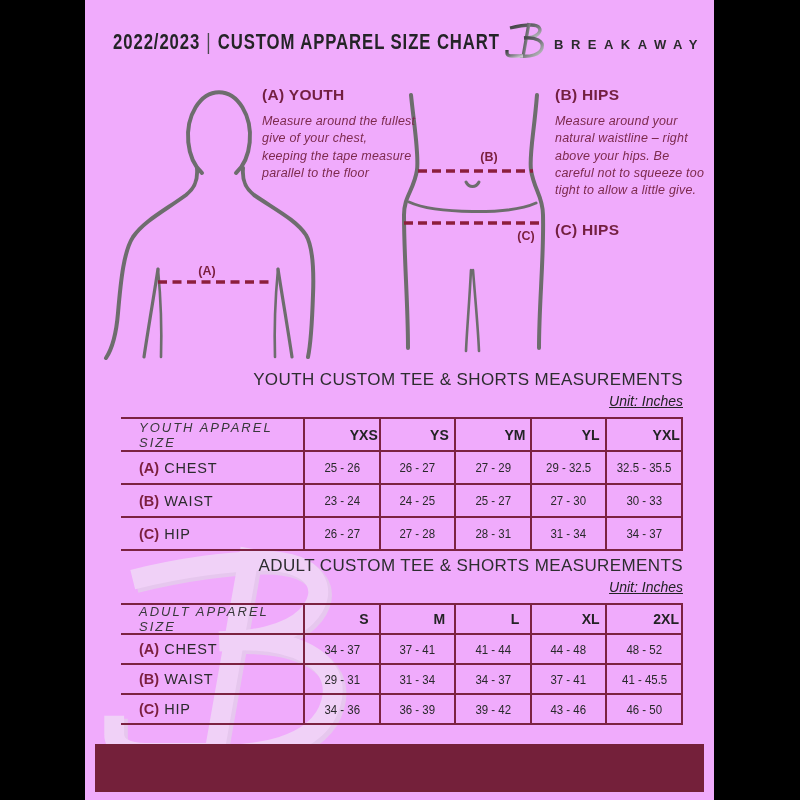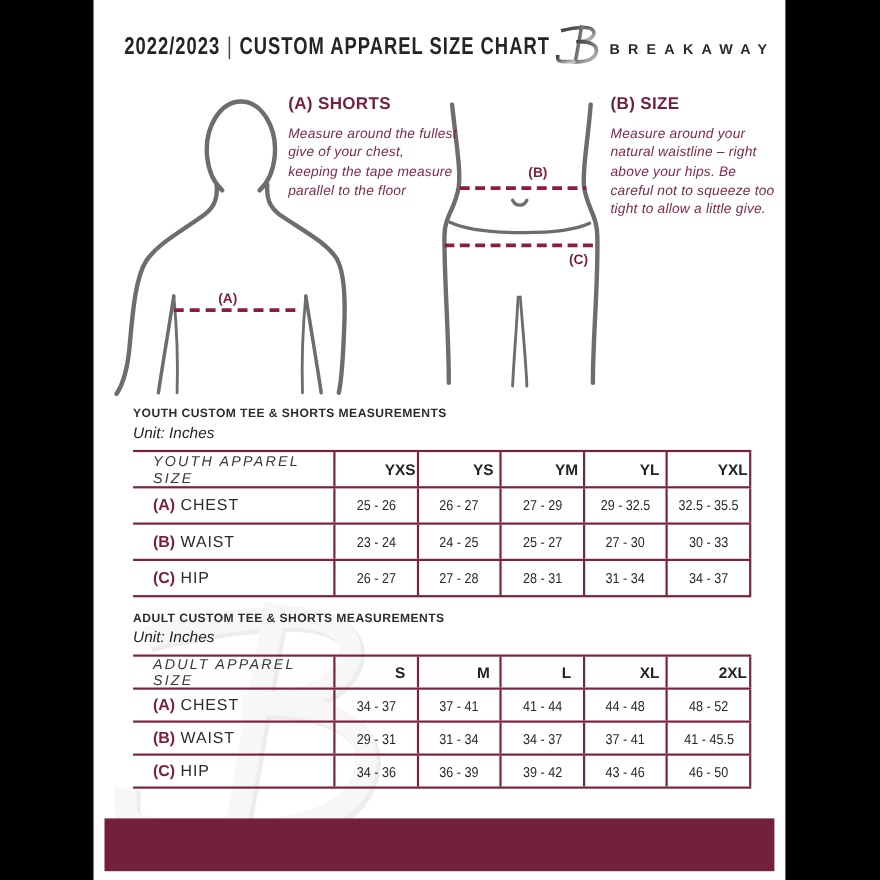--- a/index.html
+++ b/index.html
@@ -3,21 +3,21 @@
 <meta charset="utf-8">
 <style>
   html,body { margin:0; padding:0; }
   body {
     width:800px; height:800px; position:relative;
     background:#000; overflow:hidden;
     font-family:"Liberation Sans", sans-serif;
   }
   .page {
     position:absolute; left:85px; top:0; width:629px; height:800px;
-    background:#ffffff; overflow:hidden;
+    background:#f0abfc; overflow:hidden;
   }
 
   
   .hdr-title { position:absolute; left:28px; top:29px; white-space:nowrap; }
   .hdr-title .cx {
     display:inline-block; transform:scaleX(0.76); transform-origin:0 50%;
     font-size:22px; font-weight:700; letter-spacing:1.2px; color:#242427;
     white-space:nowrap;
   }
   .hdr-sep { color:#4a4a4d; font-weight:400; padding:0 8px; }
@@ -40,24 +40,24 @@
   }
   .fig { position:absolute; }
   .fig-upper { left:15px;  top:85px; }
   .fig-lower { left:310px; top:93px; }
   .fig-label { font-size:12.5px; font-weight:700; fill:#7b1f3e; }
 
   
   .tbl-wrap { position:absolute; left:36px; width:562px; }
   .tw-youth { top:370px; }
   .tw-adult { top:556px; }
-  .tbl-title { text-align:left; font-size:11px; font-weight:700;
+  .tbl-title { text-align:right; font-size:17px; font-weight:400;
                color:#2d2d2f; letter-spacing:0.4px; }
-  .tbl-unit  { text-align:left; font-size:14px; font-style:italic;
-               color:#232325; margin:3px 0 8px; }
+  .tbl-unit  { text-align:right; font-size:14px; font-style:italic;
+               color:#232325; margin:3px 0 8px;text-decoration:underline; }
   .stable { width:562px; border-bottom:2px solid #7c2241; }
   .trow { display:flex; border-top:2px solid #7c2241; }
   .tw-youth .trow { height:31px; }
   .tw-adult .trow { height:28px; }
   .tcell { display:flex; align-items:center; justify-content:center; box-sizing:border-box; }
   .label-cell { flex:0 0 182px; justify-content:flex-start; padding-left:18px; }
   .vcell { flex:1 1 0; border-left:2px solid #7c2241; }
   .vcell:last-child { border-right:2px solid #7c2241; }
   .colhead { font-size:14px; font-weight:700; color:#232325;padding-left:44px; }
   .lblhead { font-size:13px; letter-spacing:2px; color:#38383a;font-style:italic; }
@@ -137,28 +137,29 @@
       <path d="M 76,177 C 74,215 72,235 71,258" stroke-width="2.6"></path>
       <path d="M 78,177 C 81,215 83,235 84,258" stroke-width="2.6"></path>
     </g>
     <line x1="23" y1="78" x2="138" y2="78" stroke="#8c1e3c" stroke-width="3.4" stroke-dasharray="9 5"></line>
     <line x1="9" y1="130" x2="146" y2="130" stroke="#8c1e3c" stroke-width="3.4" stroke-dasharray="9 5"></line>
     <text class="fig-label" x="94" y="68" text-anchor="middle">(B)</text>
     <text class="fig-label" x="131" y="147" text-anchor="middle">(C)</text>
   </svg>
 
   <div class="guide-block gb-a">
-    <div class="guide-h">(A) SHORTS</div>
+    <div class="guide-h">(A) YOUTH</div>
     <div class="guide-p">Measure around the fullest give of your chest, keeping the tape measure parallel to the floor</div>
   </div>
   <div class="guide-block gb-b">
-    <div class="guide-h">(B) SIZE</div>
+    <div class="guide-h">(B) HIPS</div>
     <div class="guide-p">Measure around your natural waistline – right above your hips. Be careful not to squeeze too tight to allow a little give.</div>
   </div>
   <div class="guide-block gb-c">
+    <div class="guide-h">(C) HIPS</div>
   </div>
 
   <div class="tbl-wrap tw-youth">
     <div class="tbl-title">YOUTH CUSTOM TEE &amp; SHORTS MEASUREMENTS</div>
     <div class="tbl-unit">Unit: Inches</div>
     <div class="stable">
         <div class="trow">
           <div class="tcell label-cell lblhead">YOUTH APPAREL SIZE</div>
           <div class="tcell vcell colhead">YXS</div>
           <div class="tcell vcell colhead">YS</div>

